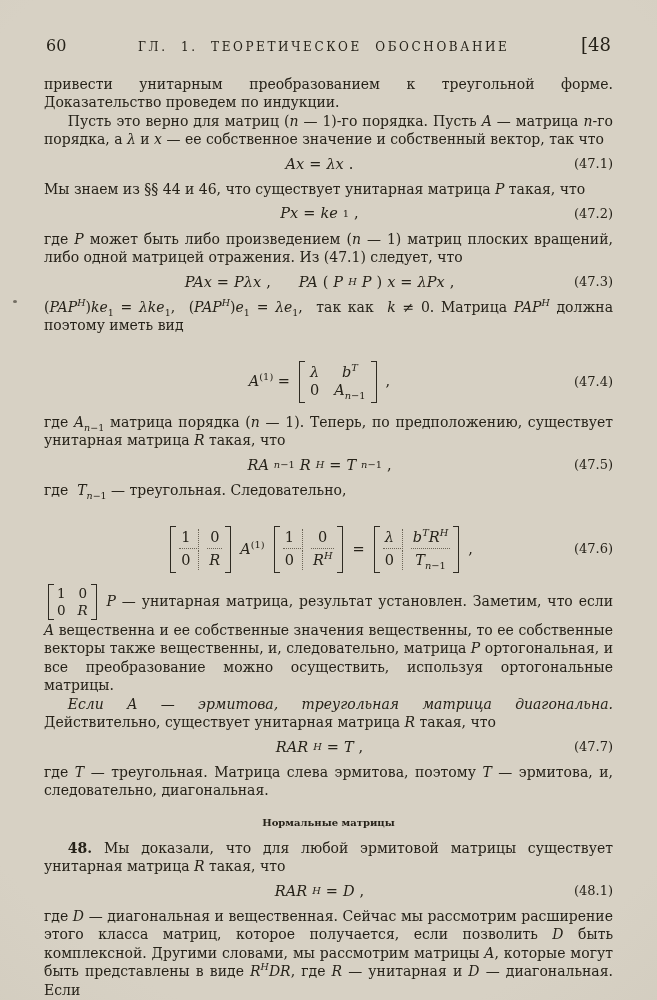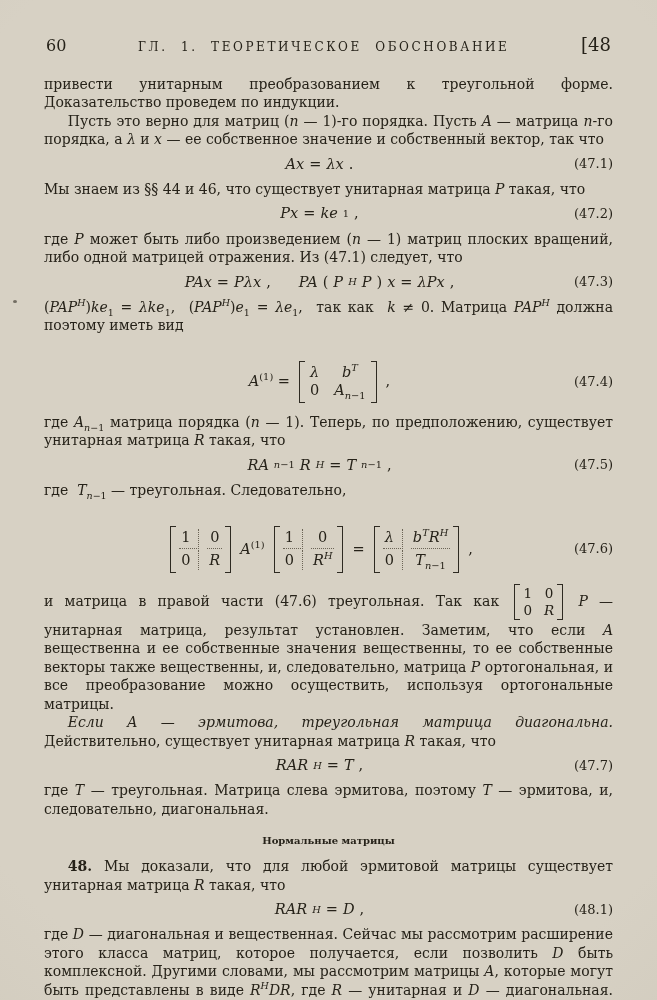--- a/index.html
+++ b/index.html
@@ -168,21 +168,20 @@
           <span class="cell r0 c1"><i>b</i><sup><i>T</i></sup><i>R</i><sup><i>H</i></sup></span>
           <span class="cell r1 c0">0</span>
           <span class="cell r1 c1"><i>T</i><sub><i>n</i>−1</sub></span>
         </span>
         <span>,</span>
       </span>
       <span class="eq-num">(47.6)</span>
     </div>
 
     <p class="noindent">
-      <span>и матрица в правой части (47.6) треугольная. Так как</span>
       <span class="mtx small">
         <span class="cell r0 c0">1</span>
         <span class="cell r0 c1">0</span>
         <span class="cell r1 c0">0</span>
         <span class="cell r1 c1"><i>R</i></span>
       </span>
       <span><i>P</i> — унитарная матрица, результат установлен. Заметим, что если <i>A</i> вещественна и ее собственные значения вещественны, то ее собственные векторы также вещественны, и, следовательно, матрица <i>P</i> ортогональная, и все преобразование можно осуществить, используя ортогональные матрицы.</span>
     </p>
 
     <p class="indent"><i>Если A — эрмитова, треугольная матрица диагональна.</i> Действительно, существует унитарная матрица <i>R</i> такая, что</p>

